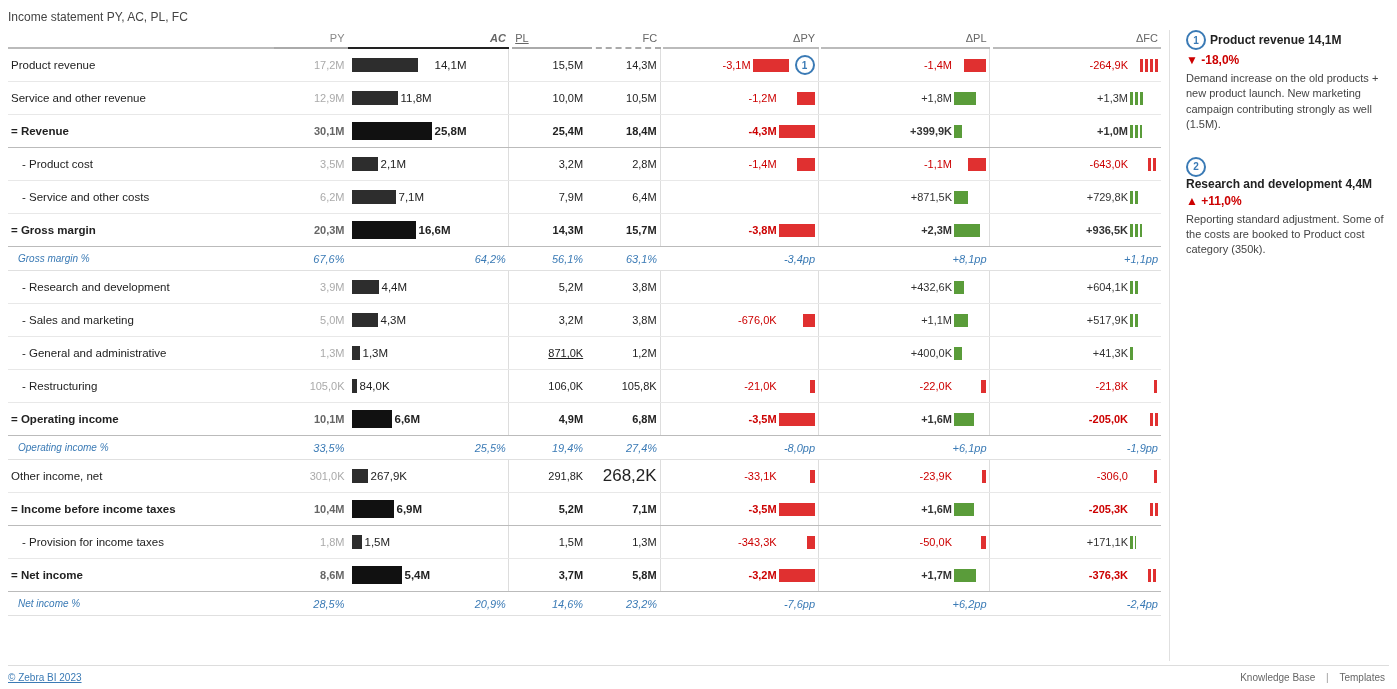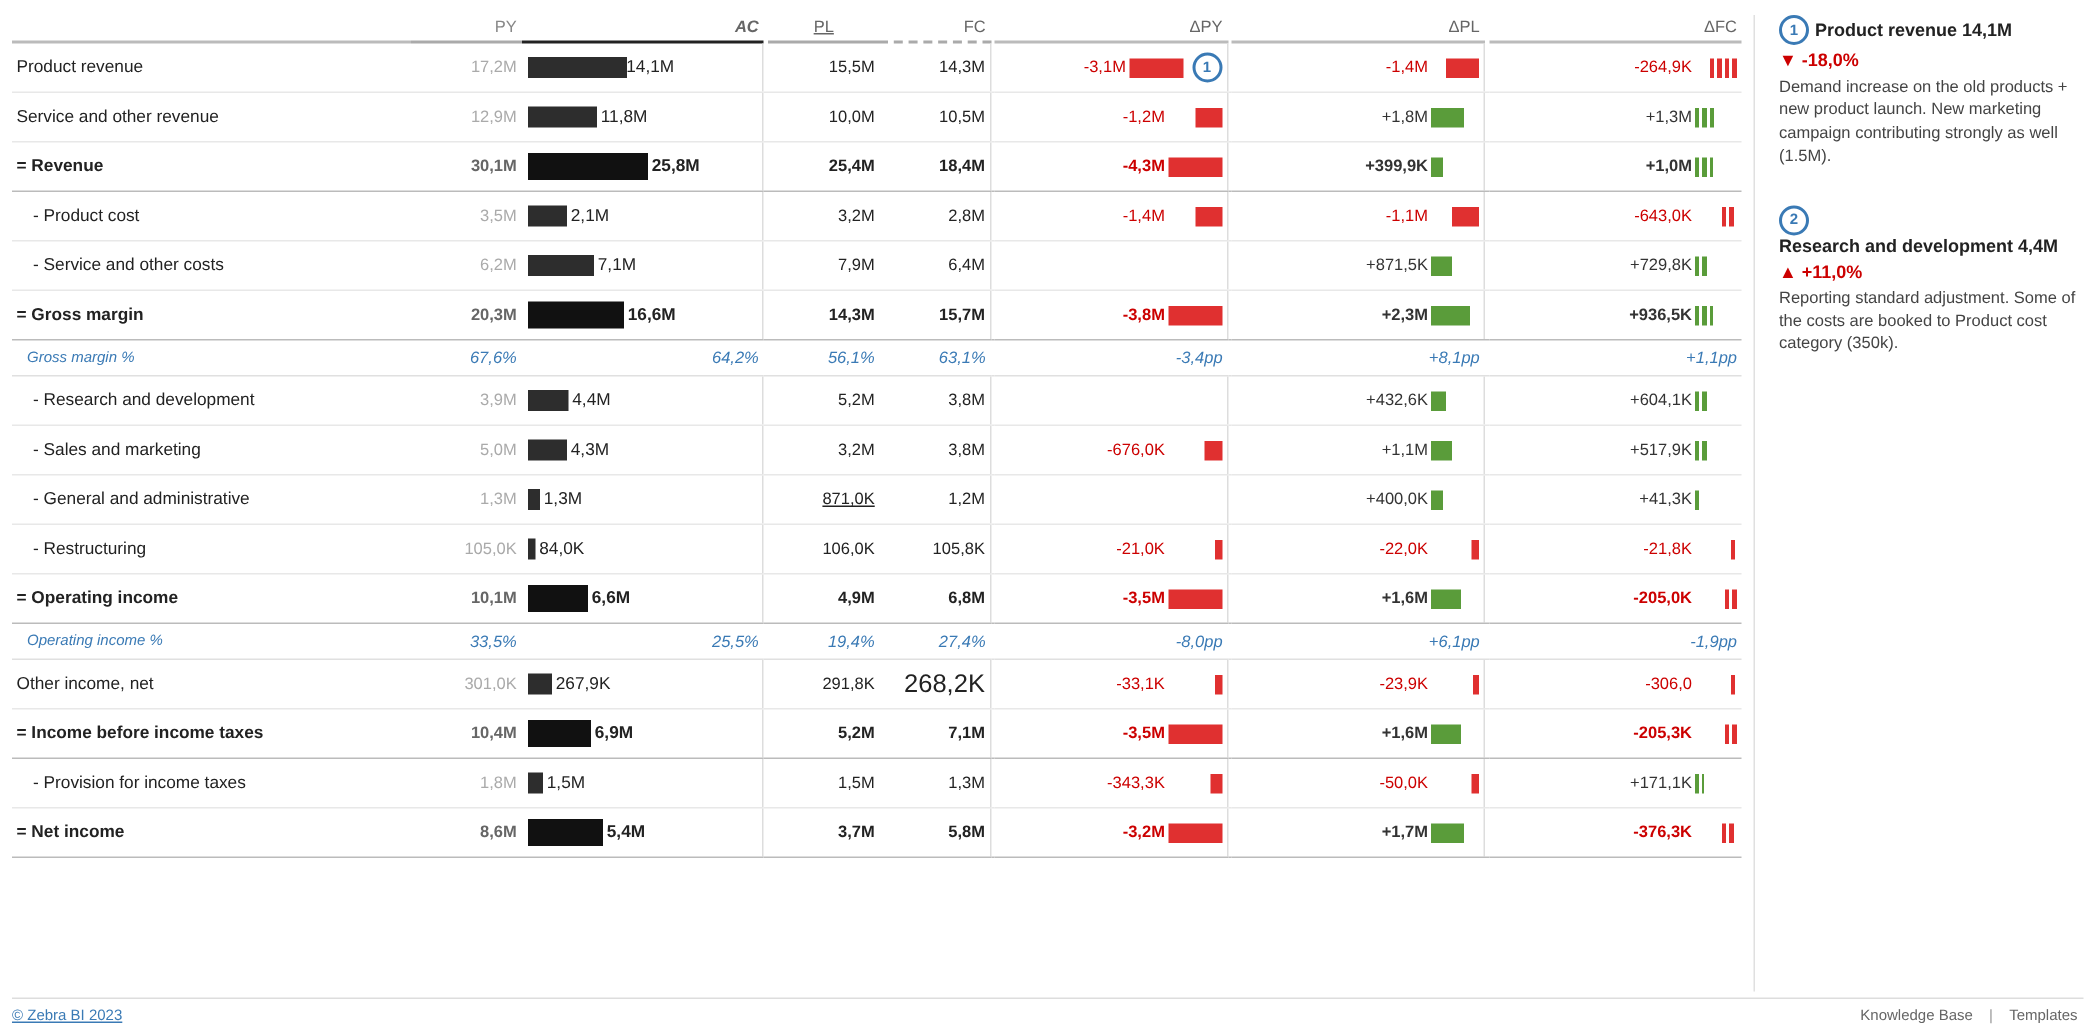--- a/index.html
+++ b/index.html
@@ -201,20 +201,21 @@
     .hdr-pl { color: #555; }
     .hdr-fc { color: #555; }
     .hdr-dpy { color: #555; }
     .hdr-dpl { color: #555; }
     .hdr-dfc { color: #555; }
   </style>
 </head>
 <body>
 
 <div class="page-wrapper">
+  <div class="page-title">Income statement PY, AC, PL, FC</div>
 
   <div class="main-content">
 
     <div class="table-section">
       <table class="income-table">
         <colgroup>
           <col style="width:158px">
           <col style="width:44px">
           <col style="width:96px">
           <col style="width:2px">
@@ -226,38 +227,38 @@
           <col style="width:100px">
           <col style="width:2px">
           <col style="width:100px">
         </colgroup>
         <thead>
           <tr class="header-row">
             <th class="col-label"></th>
             <th class="hdr-py" style="text-align:right;border-bottom:2px solid #aaa;font-size:11px;color:#888;">PY</th>
             <th class="hdr-ac" style="text-align:right;border-bottom:2px solid #222;font-size:11px;font-weight:600;">AC</th>
             <th style="border:none;background:transparent;"></th>
-            <th class="hdr-pl" style="text-align:center;border-bottom:2px solid #aaa;font-size:11px;text-decoration:underline;">PL</th>
+            <th class="hdr-pl" style="text-align:left;border-bottom:2px solid #aaa;font-size:11px;text-decoration:underline;">PL</th>
             <th class="hdr-fc" style="text-align:right;border-bottom:2px dashed #aaa;font-size:11px;">FC</th>
             <th style="border:none;background:transparent;"></th>
             <th class="hdr-dpy" style="text-align:right;font-size:11px;">ΔPY</th>
             <th style="border:none;background:transparent;"></th>
             <th class="hdr-dpl" style="text-align:right;font-size:11px;">ΔPL</th>
             <th style="border:none;background:transparent;"></th>
             <th class="hdr-dfc" style="text-align:right;font-size:11px;">ΔFC</th>
           </tr>
         </thead>
         <tbody id="table-body">
         <tr class="data-row">
     <td class="label-cell" style=";font-size:11.5px;">Product revenue</td>
     <td style="text-align:right;color:#aaa;font-size:11px;">17,2M</td>
     <td style="position:relative;height:28px;">
       <div style="position:absolute;top:50%;transform:translateY(-50%);display:flex;align-items:center;left:4px;right:0;">
         <div style="width:66px;height:14px;background:#2d2d2d;display:inline-block;flex-shrink:0;"></div>
-        <span style="font-size:11.5px;margin-left:0;">14,1M</span>
+        <span style="font-size:11.5px;margin-left:17px;">14,1M</span>
       </div>
     </td>
     <td style="border-left:1px solid #ddd;"></td>
     <td style="text-align:right;font-size:11px;">15,5M</td>
     <td style="text-align:right;font-size:11px;">14,3M</td>
     <td style="border-left:1px solid #ddd;"></td>
     <td style="position:relative;">
                 <div class="delta-inner">
       <span class="delta-val neg" style="color:#c00;">-3,1M</span>
       <div class="delta-bar-wrap">
@@ -856,20 +857,34 @@
     <td style="border-left:1px solid #ddd;"></td>
     <td style="position:relative;">
                 <div class="dfc-inner" style="display:flex;align-items:center;justify-content:flex-end;height:28px;gap:2px;">
       <span class="dfc-val" style="color:#c00;font-size:11px;min-width:52px;text-align:right;">-376,3K</span>
       <div class="dfc-bar-wrap">
                     <div style="height:13px;width:10px;position:absolute;background:repeating-linear-gradient(90deg, #e03030 0px, #e03030 3px, #fff 3px, #fff 5px);right:0;"></div>
                   </div>
     </div>
               </td>
   </tr>
+            <tr class="pct-row">
+      <td class="label-cell pct" style="padding-left:10px;">Net income %</td>
+      <td style="text-align:right;color:#3a7ab5;font-style:italic;font-size:11px;">28,5%</td>
+      <td style="text-align:right;color:#3a7ab5;font-style:italic;font-size:11px;">20,9%</td>
+      <td></td>
+      <td style="text-align:right;color:#3a7ab5;font-style:italic;font-size:11px;">14,6%</td>
+      <td style="text-align:right;color:#3a7ab5;font-style:italic;font-size:11px;">23,2%</td>
+      <td></td>
+      <td style="text-align:right;color:#3a7ab5;font-style:italic;font-size:11px;">-7,6pp</td>
+      <td></td>
+      <td style="text-align:right;color:#3a7ab5;font-style:italic;font-size:11px;">+6,2pp</td>
+      <td></td>
+      <td style="text-align:right;color:#3a7ab5;font-style:italic;font-size:11px;">-2,4pp</td>
+    </tr>
           </tbody>
       </table>
     </div>
 
     <div class="sidebar">
       <div id="sidebar-items">
           <div class="sidebar-item">
     <div style="display:flex;align-items:center;flex-wrap:wrap;margin-bottom:3px;">
       <span class="sidebar-num">1</span>
       <span class="sidebar-title">Product revenue 14,1M</span>

